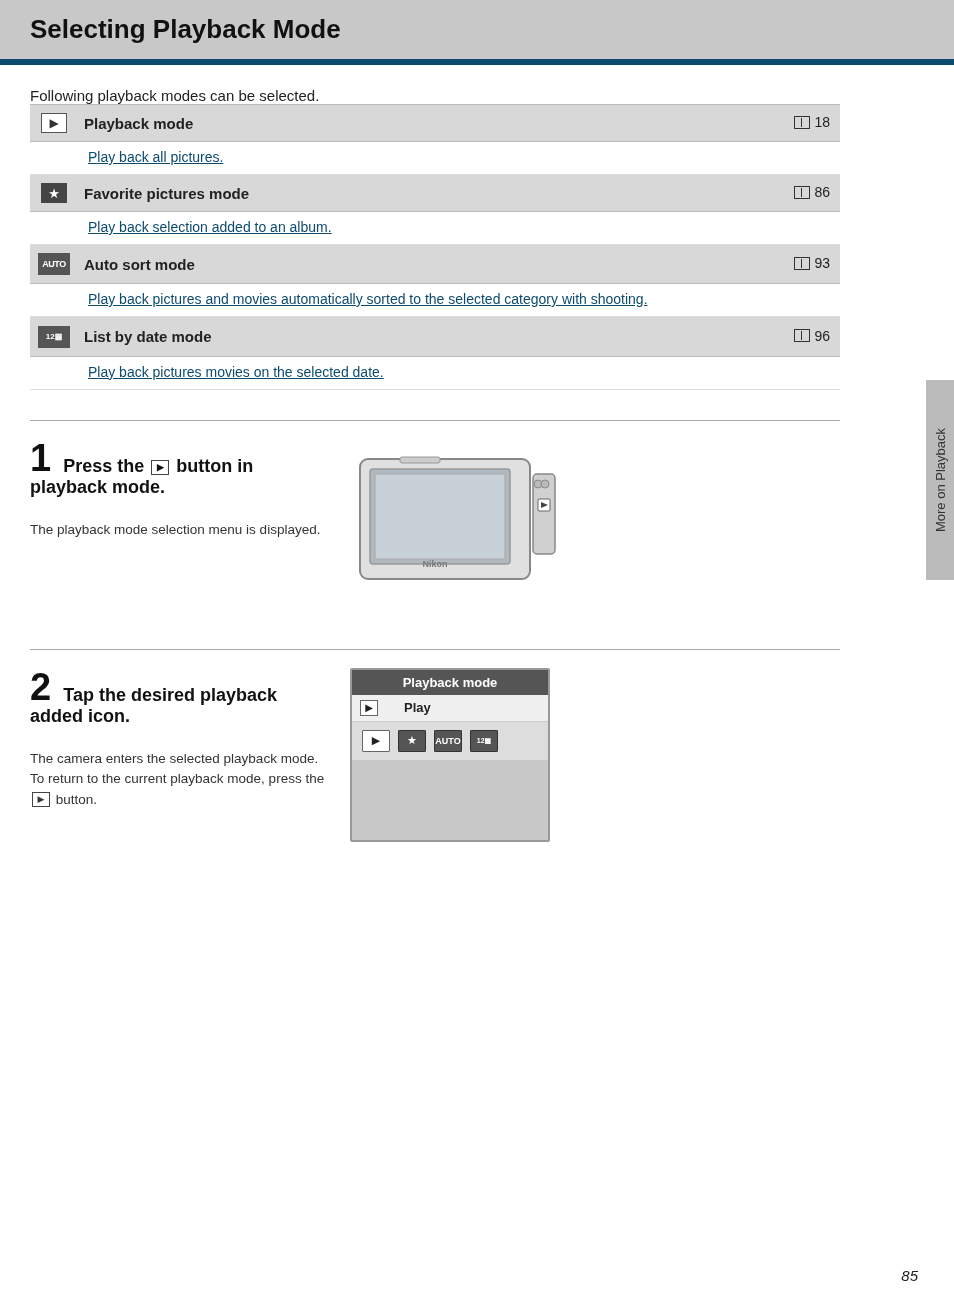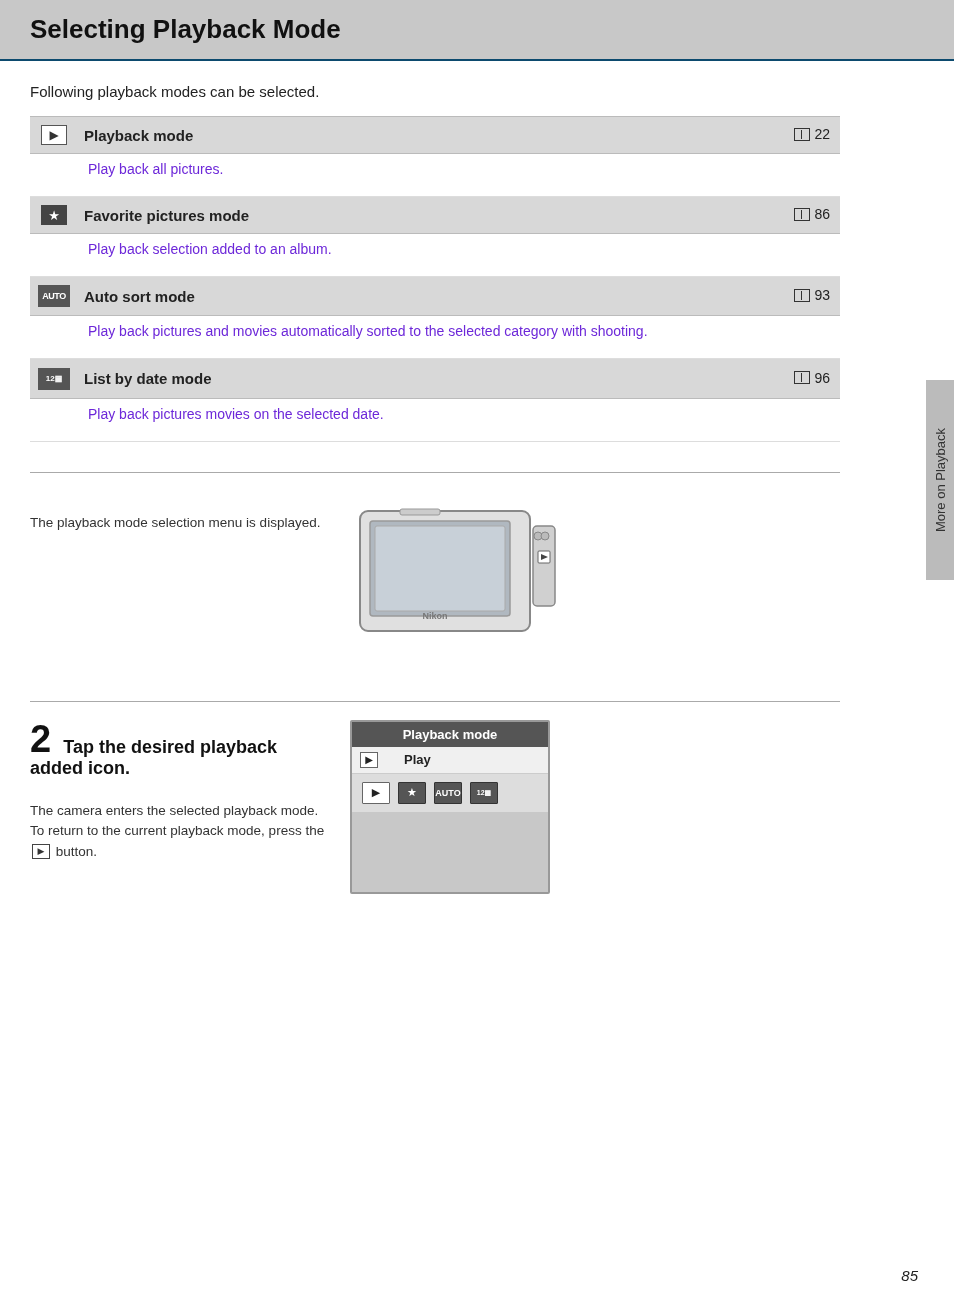--- a/index.html
+++ b/index.html
@@ -10,37 +10,36 @@
       font-family: Arial, Helvetica, sans-serif;
       font-size: 15px;
       color: #222;
       position: relative;
     }
 
     
     .page-header {
       background: #c8c8c8;
       padding: 14px 30px 14px 30px;
-      border-bottom: 2px solid #0c4a6e;
+      border-bottom: 6px solid #0c4a6e;
     }
     .page-header h1 {
       font-size: 26px;
       font-weight: 900;
       color: #111;
     }
 
     
     .main-content {
       padding: 22px 30px 30px 30px;
       max-width: 870px;
     }
 
     .intro-text {
       font-size: 15px;
-      margin-bottom: 16px;
       color: #222;
     }
 
     
     .mode-table {
       width: 100%;
       border-collapse: collapse;
       margin-bottom: 30px;
     }
 
@@ -72,24 +71,25 @@
     .mode-ref-cell {
       padding: 8px 10px;
       vertical-align: middle;
       text-align: right;
       font-size: 14px;
       white-space: nowrap;
       width: 80px;
     }
 
     .mode-desc-cell {
-      padding: 7px 10px 19px 58px;
+      padding: 7px 10px 9px 58px;
       font-size: 14px;
-      color: #6d28d9;
+      color: #0c4a6e;
       colspan: 3;
+      text-decoration: underline;
     }
 
     .icon-play {
       display: inline-flex;
       align-items: center;
       justify-content: center;
       width: 26px;
       height: 20px;
       border: 1.5px solid #555;
       background: #fff;
@@ -327,21 +327,21 @@
         <tr class="mode-header-row">
       <td class="mode-icon-cell">
         <span class="icon-play">▶</span>
       </td>
       <td class="mode-name-cell">
         <span>Playback mode</span>
       </td>
       <td class="mode-ref-cell">
         <span class="ref-icon">
               <span class="book-icon"></span> 
-              <span>22</span>
+              <span>18</span>
             </span>
       </td>
     </tr>
     <tr class="mode-desc-row">
       <td colspan="3" class="mode-desc-cell">Play back all pictures.</td>
     </tr>
 
     <tr class="mode-header-row">
       <td class="mode-icon-cell">
         <span class="icon-star">★</span>
@@ -395,20 +395,26 @@
     <tr class="mode-desc-row">
       <td colspan="3" class="mode-desc-cell">Play back pictures movies on the selected date.</td>
     </tr>
   </tbody>
     </table>
 
   <div class="steps-section">
 
     <div class="step">
       <div class="step-left">
+        <div class="step-title-block">
+          <span class="step-number">1</span>
+          <span class="step-title">
+            Press the <span class="inline-play">▶</span> button in playback mode.
+          </span>
+        </div>
         <p class="step-desc">The playback mode selection menu is displayed.</p>
       </div>
       <div class="step-right">
 
         <svg width="230" height="160" viewBox="0 0 230 160">
 
           <rect x="10" y="20" width="170" height="120" rx="8" ry="8" fill="#e0e0e0" stroke="#888" stroke-width="2"></rect>
 
           <rect x="20" y="30" width="140" height="95" rx="3" ry="3" fill="#b0b8c0" stroke="#999" stroke-width="1.5"></rect>
 

